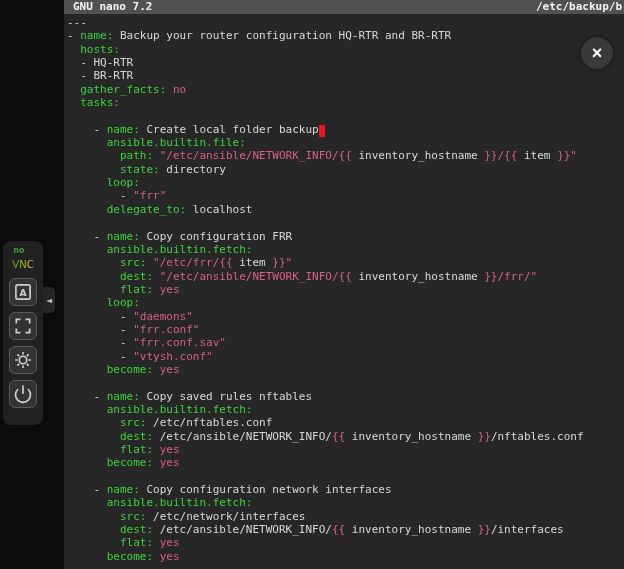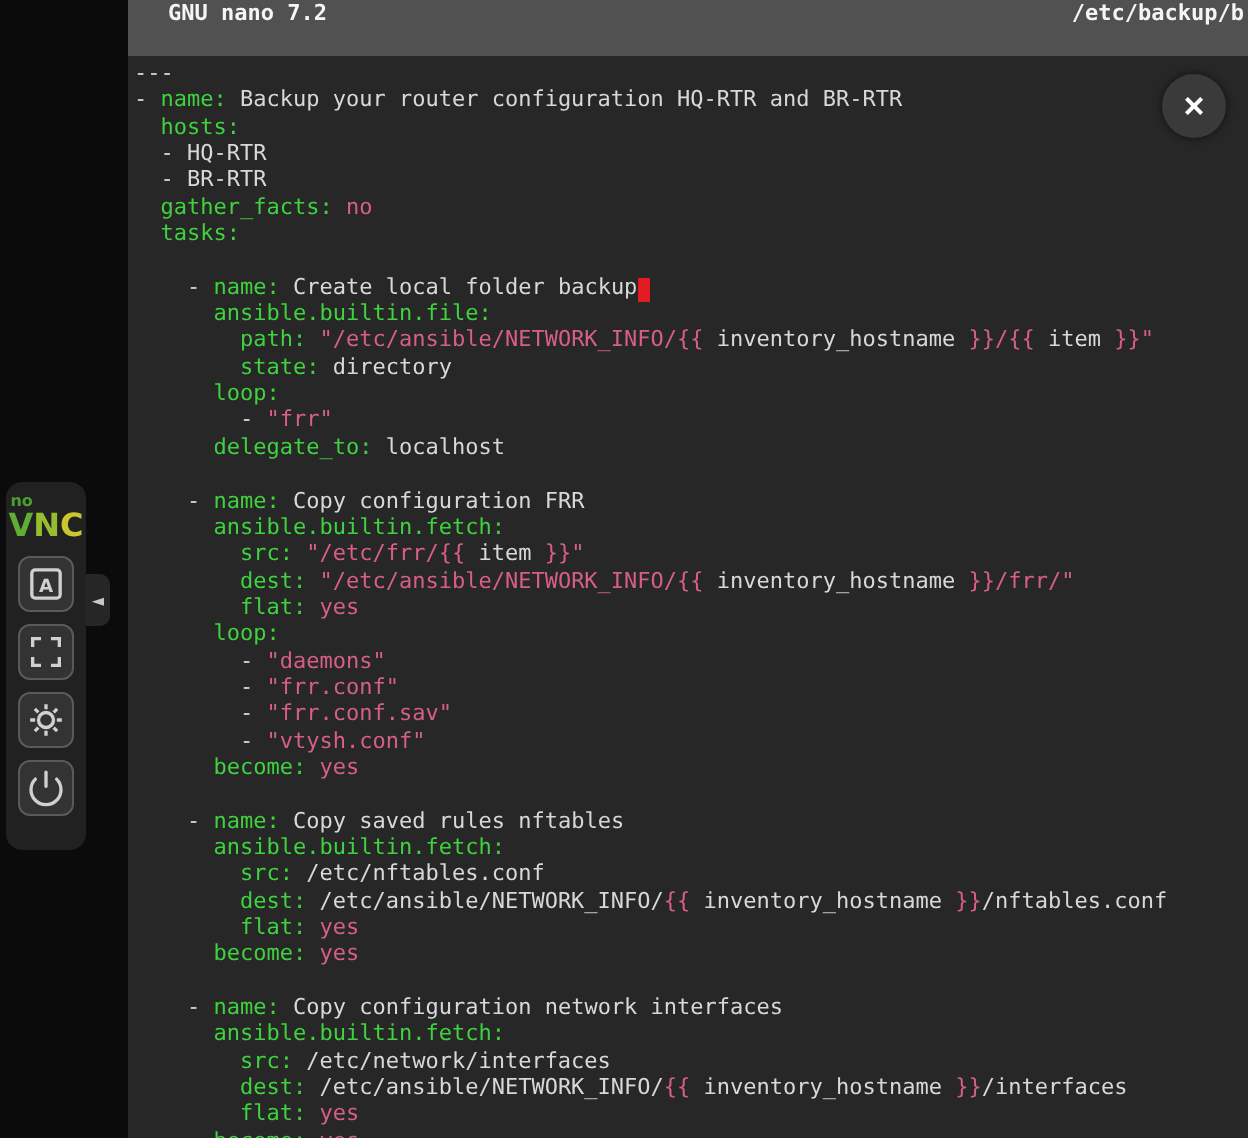--- a/index.html
+++ b/index.html
@@ -12,26 +12,26 @@
     font-family: "DejaVu Sans Mono", monospace;
   }
 
   
   .terminal {
     position: absolute; left: 64px; top: 0;
     width: 560px; height: 569px;
     background: var(--c-termbg, #272727);
   }
   .titlebar {
-    height: 28px;
+    height: 14px;
     background: var(--c-titlebg, #515151);
     color: #f5f5f5;
     font-size: 11px; font-weight: bold; line-height: 14px;
     display: flex; justify-content: space-between;
-    padding: 0 2px 0 20px;
+    padding: 0 2px 0 9px;
     white-space: nowrap; overflow: hidden;
   }
   .code {
     padding: 2px 0 0 3px;
     font-size: 11px;
     line-height: 13.35px;
     white-space: pre;
     color: var(--c-plain, #d8d8d8);
   }
   .line { height: 13.35px; }
@@ -71,21 +71,21 @@
   .vnc-logo {
     margin: 6px 0 4px;
     line-height: 1;
     font-family: "DejaVu Sans", sans-serif;
     text-align: center;
   }
   .logo-top {
     display: block; text-align: left; margin-left: 1px;
     font-size: 8px; font-weight: bold; color: #4a9e2f;
   }
-  .logo-main { font-size: 16px; font-weight: bold; }
+  .logo-main { font-size: 10px; font-weight: normal; }
   .lv { color: #5fae33; } .ln { color: #97bd2f; } .lc { color: #c9c62e; }
   .vnc-btn {
     width: 28px; height: 28px; margin: 3px 0;
     border-radius: 6px;
     background: #333333;
     border: 1px solid #5a5a5a;
     display: flex; align-items: center; justify-content: center;
     cursor: pointer;
   }
   .vnc-btn svg { display: block; }

